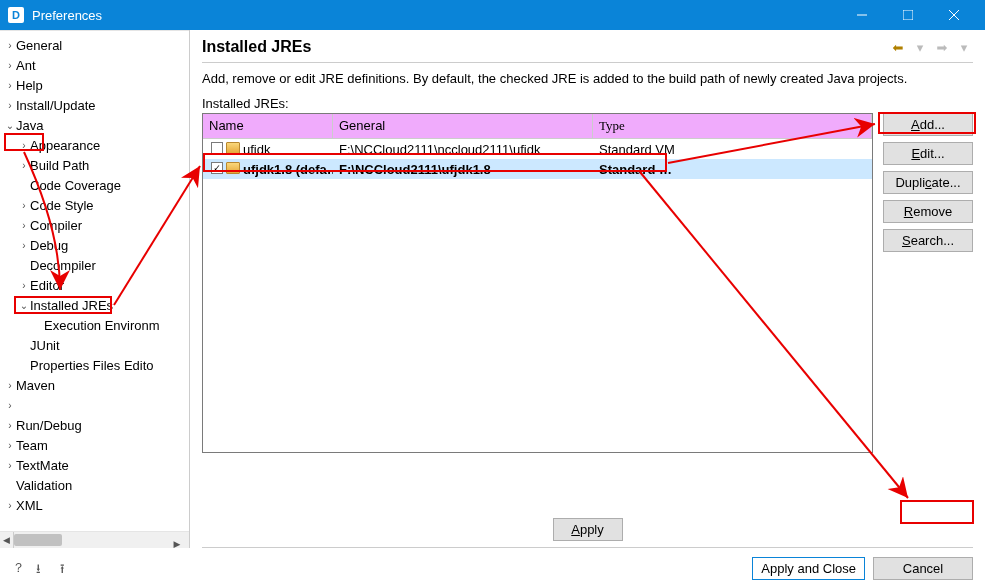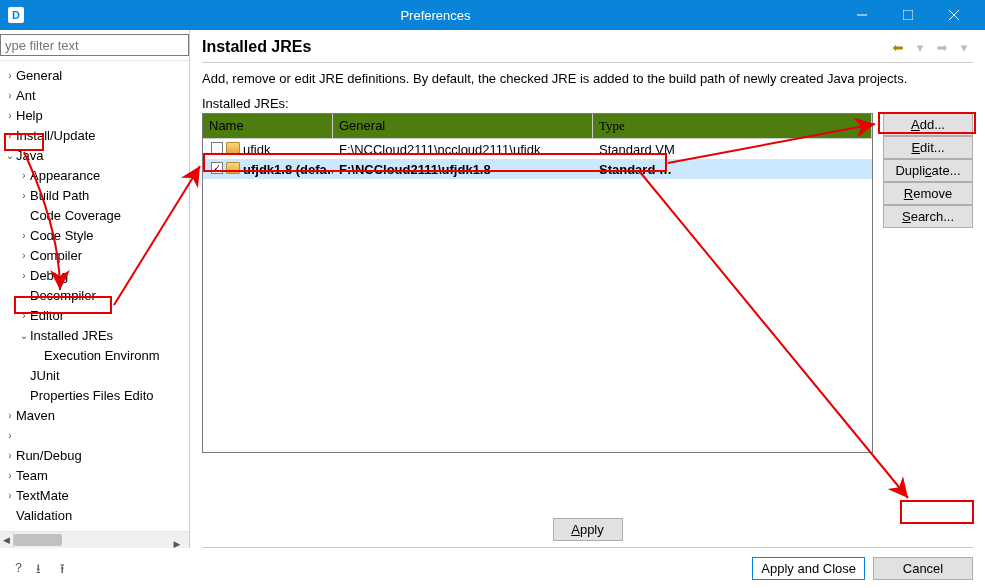--- a/index.html
+++ b/index.html
@@ -1,20 +1,20 @@
 <!DOCTYPE html>
 <html><head>
 <meta charset="utf-8">
 <style>
   * { box-sizing: border-box; font-family: "Segoe UI", Tahoma, sans-serif; font-size: 13px; }
   html, body { margin: 0; padding: 0; width: 985px; height: 588px; overflow: hidden; background: #fff; }
   
   .titlebar { height: 30px; background: #0a84d8; color: #fff; display: flex; align-items: center; padding: 0 8px; }
   .titlebar .appicon { width: 16px; height: 16px; margin-right: 8px; background: #fff; border-radius: 2px; display: flex; align-items: center; justify-content: center; color: #0a84d8; font-weight: bold; font-size: 11px; }
-  .titlebar .title { flex: 1; text-align: center; }
+  .titlebar .title { flex: 1; }
   .titlebar .winbtn { width: 46px; height: 30px; display: flex; align-items: center; justify-content: center; cursor: pointer; }
   .titlebar svg { width: 10px; height: 10px; }
   
   .body { display: flex; height: 518px; }
   .left { width: 190px; border-right: 1px solid #ccc; display: flex; flex-direction: column; }
   .filterbox { border: 1px solid #7a7a7a; margin: 4px 0 4px 0; height: 22px; padding: 2px 4px; color: #888; background: #fff; }
   .tree { flex: 1; overflow: auto; border-top: 1px solid #e5e5e5; border-bottom: 1px solid #e5e5e5; padding: 4px 0; }
   .treerow { display: flex; align-items: center; height: 20px; padding-left: 4px; cursor: pointer; white-space: nowrap; }
   .expander { width: 12px; text-align: center; color: #555; font-size: 10px; user-select: none; }
   .indent0 { padding-left: 4px; }
@@ -28,34 +28,34 @@
   .right { flex: 1; display: flex; flex-direction: column; padding: 8px 12px 0 12px; }
   .right .header { display: flex; align-items: center; border-bottom: 1px solid #ccc; padding-bottom: 6px; margin-bottom: 8px; }
   .right .header h1 { margin: 0; font-size: 16px; font-weight: 600; flex: 1; }
   .navicons { display: flex; gap: 4px; }
   .navicons .ico { width: 18px; height: 18px; display: flex; align-items: center; justify-content: center; color: #b08000; cursor: pointer; }
   .navicons .ico.disabled { color: #bbb; }
   .right .desc { color: #000; margin-bottom: 10px; }
   .right .tablelabel { margin-bottom: 2px; }
   .tablewrap { display: flex; gap: 10px; }
   .tablebox { flex: 1; border: 1px solid #7a7a7a; height: 340px; background: #fff; overflow: hidden; }
-  .tablehead { display: flex; background: #4d7c0f; border-bottom: 1px solid #ccc; }
+  .tablehead { display: flex; background: #f0abfc; border-bottom: 1px solid #ccc; }
   .tablehead .col { padding: 4px 6px; border-right: 1px solid #ccc; font-weight: normal; }
   .col.name { width: 130px; }
   .col.location { width: 260px; }
   .col.type { flex: 1; font-family: Liberation Serif, serif; }
   .tbody .row { display: flex; align-items: center; height: 20px; }
   .tbody .row.selected { background: #cce8ff; }
   .tbody .cell { padding: 0 6px; overflow: hidden; text-overflow: ellipsis; white-space: nowrap; }
   .cell.name { width: 130px; display: flex; align-items: flex-start; gap: 3px; }
   .cell.location { width: 260px; }
   .cell.type { flex: 1; }
   .cb { width: 12px; height: 12px; border: 1px solid #7a7a7a; background: #fff; display:inline-flex; align-items:center; justify-content:center; font-size:9px; color:#000; flex-shrink: 0; margin-left: 2px; }
   .jreicon { width: 14px; height: 12px; background: linear-gradient(#f9d77a,#e6a83a); border: 1px solid #b8872e; border-radius: 1px; flex-shrink:0; }
-  .btncol { width: 90px; display: flex; flex-direction: column; }
+  .btncol { width: 90px; display: flex; flex-direction: column; gap: 6px; }
   .btn { border: 1px solid #adadad; background: #e1e1e1; padding: 3px 8px; text-align: center; cursor: pointer; }
   .right .spacer { flex: 1; }
   .applyrow { display: flex; justify-content: center; padding: 6px 0; border-bottom: 1px solid #ccc; }
   
   .bottombar { height: 40px; display: flex; align-items: center; padding: 0 12px; }
   .bottombar .linkicons { display: flex; gap: 6px; }
   .bottombar .linkicons .licon { width: 18px; height: 18px; color: #555; cursor: pointer; }
   .bottombar .spacer { flex: 1; }
   .bottombar .btn { min-width: 100px; margin-left: 8px; }
   .bottombar .btn.primary { border: 1px solid #0a84d8; background: #fff; }
@@ -83,21 +83,20 @@
       <svg viewBox="0 0 10 10">
         <line x1="0" y1="0" x2="10" y2="10" stroke="#fff" stroke-width="1"></line>
         <line x1="10" y1="0" x2="0" y2="10" stroke="#fff" stroke-width="1"></line>
       </svg>
     </div>
 </div>
 
 <div class="body">
 
   <div class="left">
-    <input class="filterbox" placeholder="ype filter text" style="">
     <div class="tree">
       <div class="treerow indent0">
           <span class="expander">›</span>
           <span>General</span>
         </div>
       <div class="treerow indent0">
           <span class="expander">›</span>
           <span>Ant</span>
         </div>
       <div class="treerow indent0">

